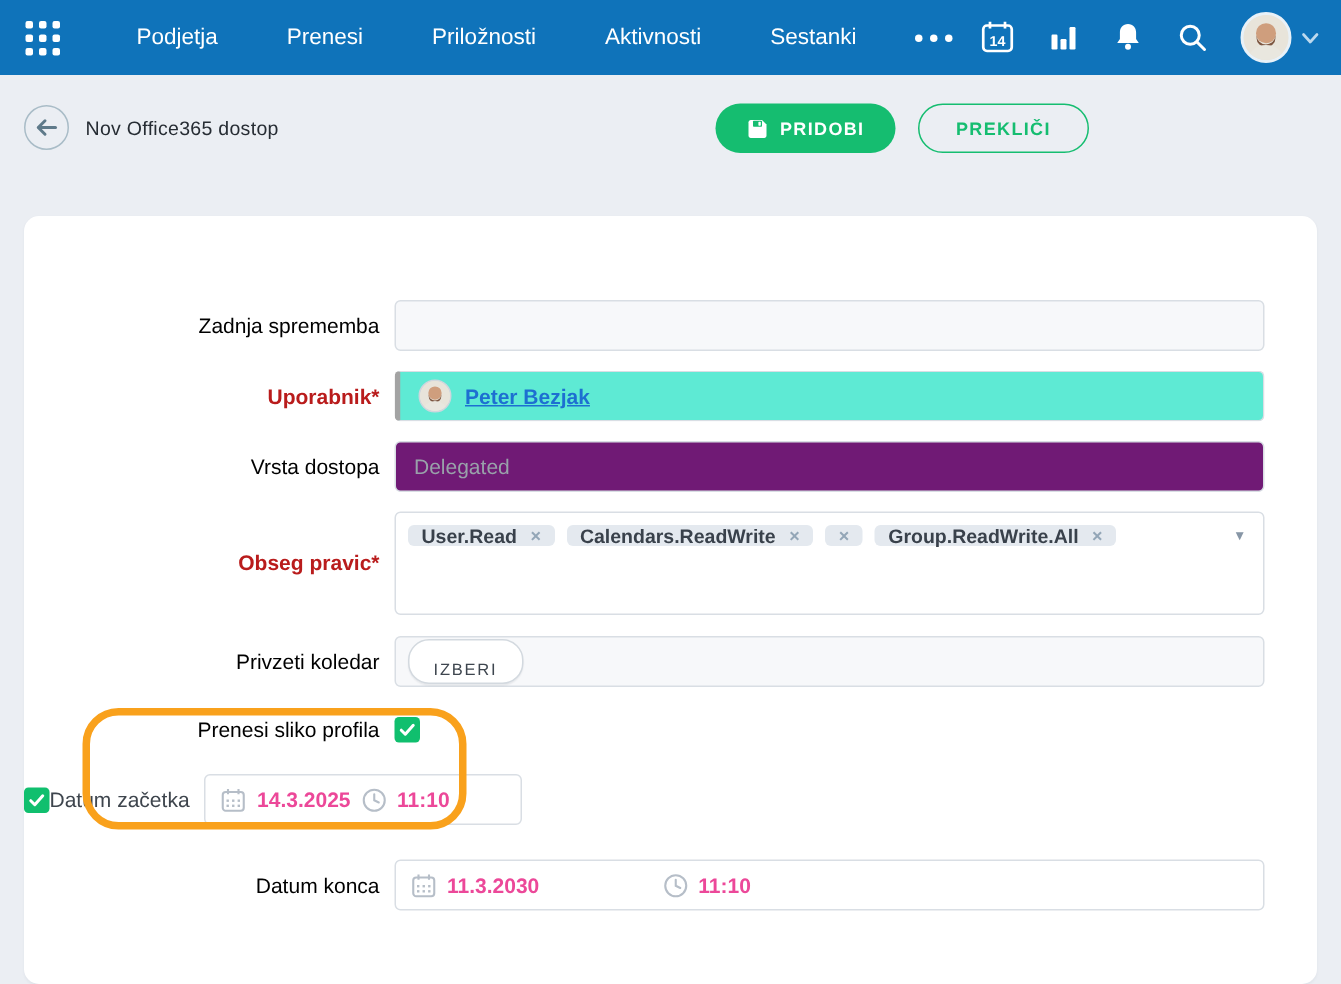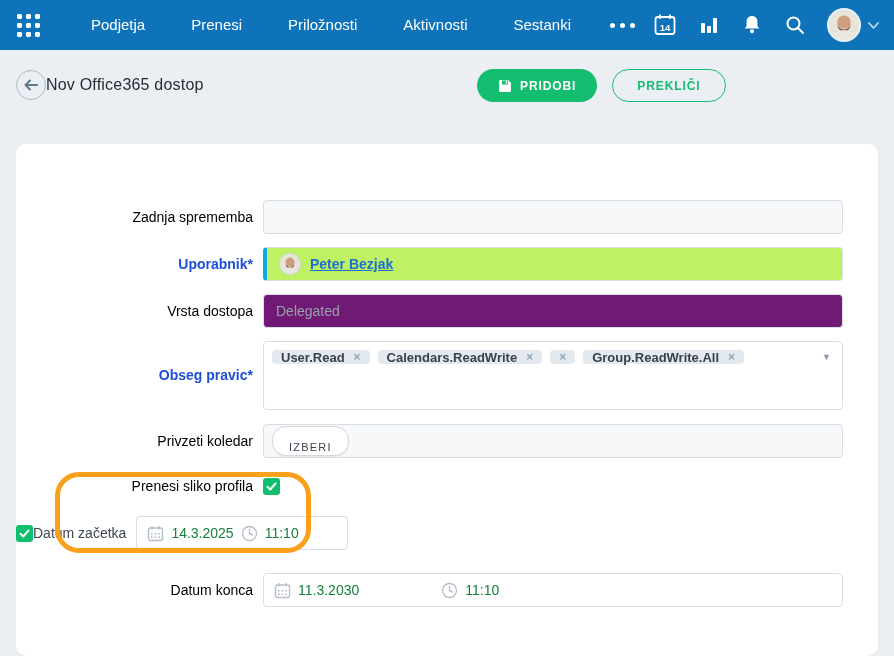--- a/index.html
+++ b/index.html
@@ -26,47 +26,47 @@
   .avatar-wrap { display:flex; align-items:center; gap:6px; cursor:pointer; }
   .avatar { border-radius:50%; overflow:hidden; background:#e8e4da; border:2px solid #e8f1f8; }
   .avatar.small { border:1px solid #cfd6dd; }
 
   
   .page-header { height:70px; display:flex; align-items:center; padding:0 16px; position:relative; }
   .back-btn {
     width:30px; height:30px; border-radius:50%; border:1px solid #a9bcc7;
     display:flex; align-items:center; justify-content:center; cursor:pointer; flex:none;
   }
-  .page-title { font-size:16px; color:#262c33; letter-spacing:0.2px; }
+  .page-title { margin-left:11px; font-size:13px; color:#262c33; letter-spacing:0.2px; }
   .header-actions { position:absolute; left:477px; top:19px; display:flex; gap:15px; }
   .btn { height:33px; border-radius:17px; font-size:12px; font-weight:bold; letter-spacing:0.9px;
          display:flex; align-items:center; cursor:pointer; font-family:inherit; }
   .btn-primary { background:#15bd70; color:#fff; border:none; padding:0 21px; gap:8px; }
   .btn-secondary { background:transparent; color:#15bd70; border:1px solid #15bd70; padding:0 24px; }
 
   
   .panel {
     margin:24px 16px 0; background:#fff; border-radius:10px;
     height:512px; position:relative; padding-top:56px;
     box-shadow:0 1px 2px rgba(40,55,70,0.05);
   }
   .row {
     display:grid; grid-template-columns:237px 1fr; column-gap:10px;
     align-items:center; margin:0 35px 13px 0;
   }
   .flabel { text-align:right; font-size:14px; color:#000000; line-height:17px; }
-  .flabel.bold { font-weight:bold; color:#1d4ed8; }
+  .flabel.bold { font-weight:bold; color:#b91c1c; }
   .label-with-help { display:flex; justify-content:flex-end; align-items:center; gap:7px; }
 
   .input {
     height:34px; border:1px solid #d9dee4; border-radius:4px; background:#701a75;
     width:100%; display:flex; align-items:center; padding:0 12px; font-size:14px;
   }
   .input.muted-bg { background:#f7f8fa; }
-  .user-field { background:#bef264; border-left:4px solid #0ea5e9; gap:9px; }
+  .user-field { background:#5eead4; border-left:4px solid #a3a3a3; gap:9px; }
   .user-link { color:#1d6fd1; font-weight:bold; text-decoration:underline; font-size:14px; cursor:pointer; }
   .placeholder-text { color:#99a1aa; }
 
   .tags-field {
     min-height:69px; border:1px solid #d9dee4; border-radius:4px; background:#fff;
     padding:8px 26px 8px 8px; display:flex; flex-wrap:wrap; gap:8px; position:relative; align-content:flex-start;
   }
   .tag {
     background:#e4e9ef; border-radius:4px; height:14px; padding:0 9px;
     display:flex; align-items:flex-start; gap:9px; font-size:13px; font-weight:bold; color:#39414b;
@@ -89,21 +89,21 @@
     font-size:10px; font-weight:bold; display:flex; align-items:center; justify-content:center; flex:none;
   }
 
   .split-row-right { display:flex; align-items:center; margin-left:auto; }
   .inline-label { font-size:14px; color:#3e454d; margin-right:10px; white-space:nowrap; }
   .date-field {
     height:34px; border:1px solid #d9dee4; border-radius:4px; background:#fff;
     display:flex; align-items:center; padding:0 10px; gap:7px;
   }
   .date-field.compact { width:212px; }
-  .date-text { font-size:14px; font-weight:normal; color:#15803d; white-space:nowrap; }
+  .date-text { font-size:14px; font-weight:bold; color:#ec4899; white-space:nowrap; }
   .date-gap { width:68px; }
 
   .annotation {
     position:absolute; left:39px; top:328px; width:256px; height:81px;
     border:5px solid #f9a11c; border-radius:24px; pointer-events:none;
   }
 
   .row.cb-row { margin-bottom:19px; }
   .row.first-cb { margin-bottom:21px; margin-top:20px; }
   .row.scopes-row { margin-bottom:14px; }

